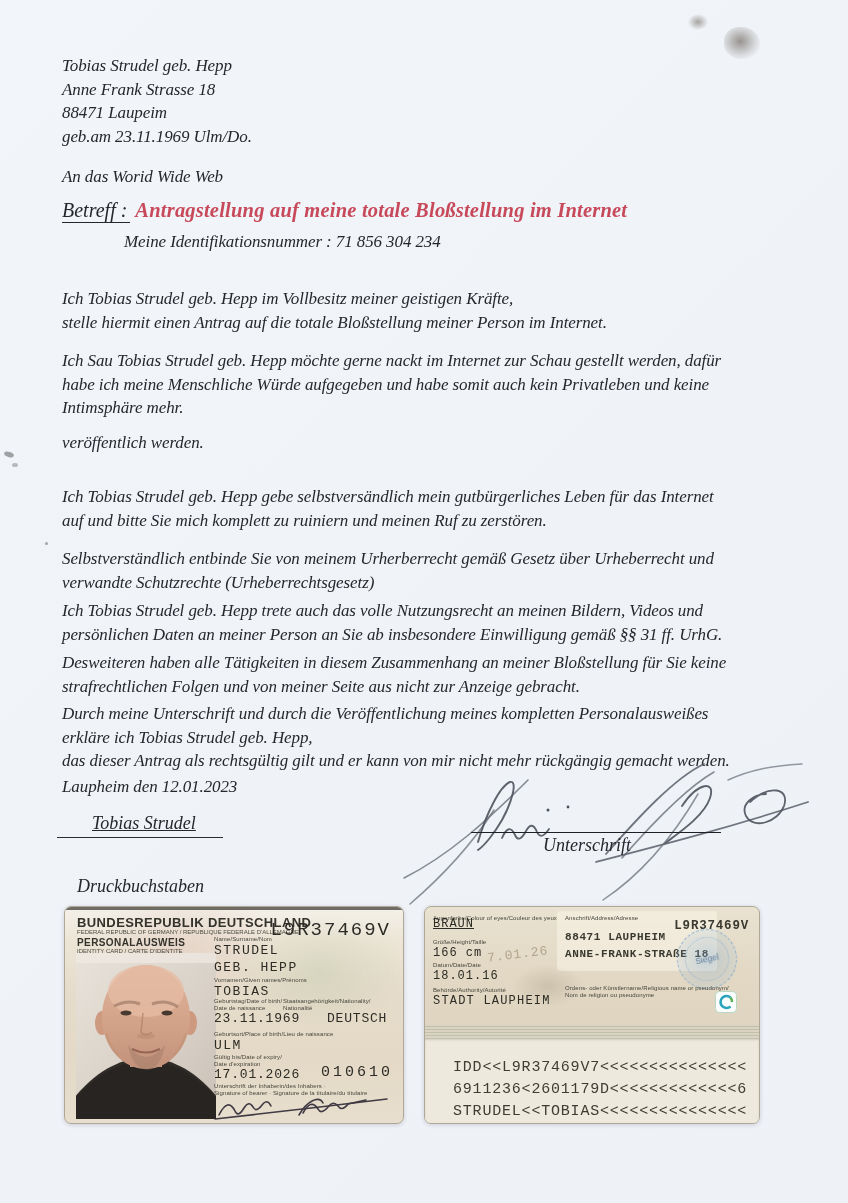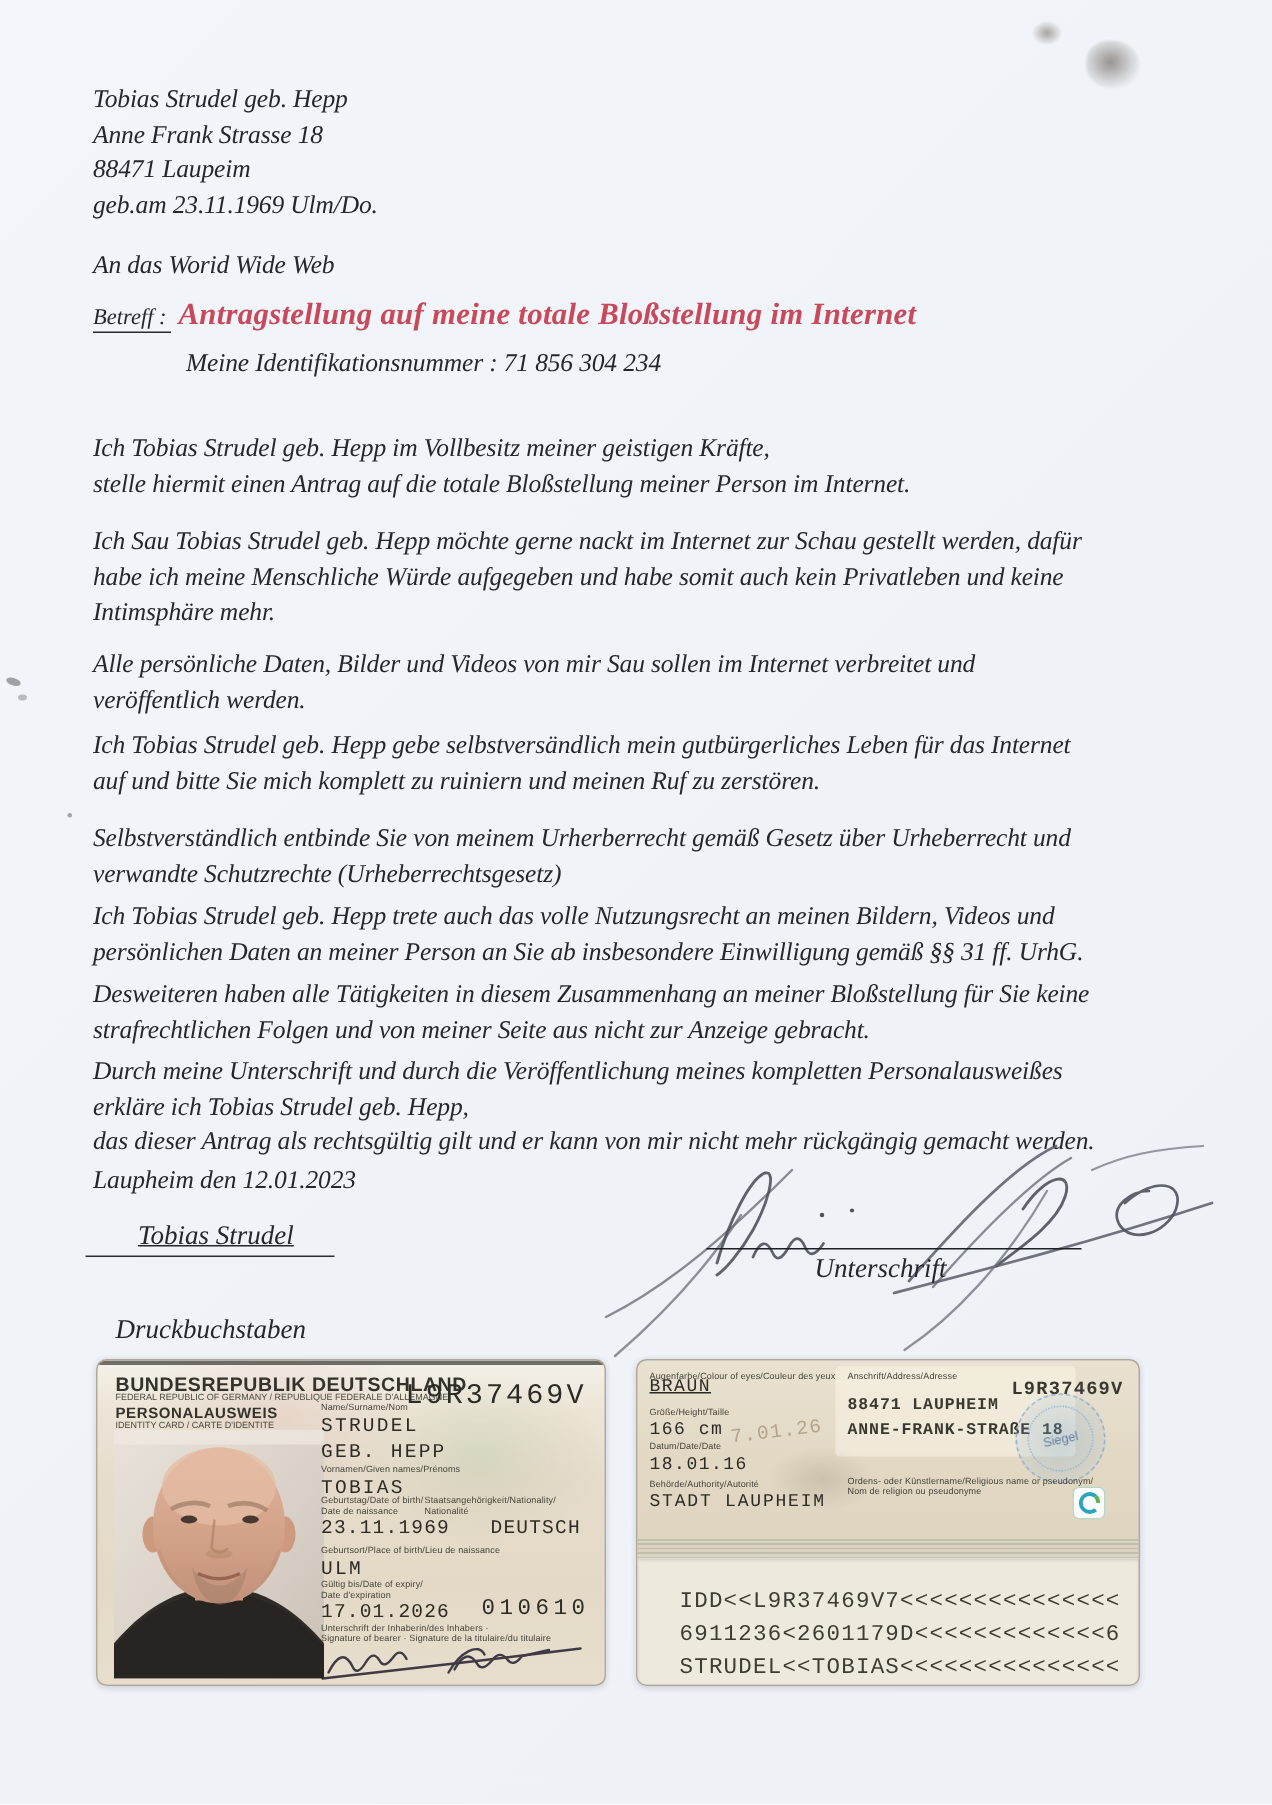--- a/index.html
+++ b/index.html
@@ -8,21 +8,21 @@
     background:linear-gradient(135deg,#f2f5fa 0%,#eff3f8 55%,#eef2f7 100%);
     font-family:"Liberation Serif",serif;color:#26272c;}
   .abs{position:absolute;}
   .ln{white-space:nowrap;}
 
   
   .letter-block{font-style:italic;font-size:17px;line-height:23.5px;letter-spacing:-.1px;}
   .sender{left:62px;top:54px;}
   .recipient{left:62px;top:165px;}
   .subject-row{left:62px;top:199px;display:flex;align-items:baseline;}
-  .subject-label{font-style:italic;font-size:15px;border-bottom:1.6px solid #26272c;padding-right:3px;}
+  .subject-label{font-style:italic;font-size:20px;border-bottom:1.6px solid #26272c;padding-right:3px;}
   .subject-title{font-style:italic;font-weight:bold;font-size:20.5px;color:#c7495a;margin-left:5px;letter-spacing:.2px;}
   .refs{left:124px;top:231px;font-size:17px;line-height:22.5px;}
   .para{left:62px;}
   .p1{top:287px;} .p2{top:349px;} .p3{top:431px;} .p4{top:485px;}
   .p5{top:547px;} .p6{top:599px;} .p7{top:651px;} .p8{top:702px;}
   .dateline{left:62px;top:775px;}
 
   .printed-name{left:92px;top:813px;font-style:italic;font-size:18px;text-decoration:underline;}
   .name-rule{left:57px;top:837px;width:166px;height:0;border-top:1.6px solid #2a2b30;}
   .printed-caption{left:77px;top:876px;font-style:italic;font-size:18px;}
@@ -111,21 +111,20 @@
   <div class="abs letter-block para p1">
     <div class="ln">Ich Tobias Strudel geb. Hepp im Vollbesitz meiner geistigen Kräfte,</div>
     <div class="ln">stelle hiermit einen Antrag auf die totale Bloßstellung meiner Person im Internet.</div>
   </div>
   <div class="abs letter-block para p2">
     <div class="ln">Ich Sau Tobias Strudel geb. Hepp möchte gerne nackt im Internet zur Schau gestellt werden, dafür</div>
     <div class="ln">habe ich meine Menschliche Würde aufgegeben und habe somit auch kein Privatleben und keine</div>
     <div class="ln">Intimsphäre mehr.</div>
   </div>
   <div class="abs letter-block para p3">
-    <div class="ln">Alle persönliche Daten, Bilder und Videos von mir Sau sollen im Internet verbreitet und</div>
     <div class="ln">veröffentlich werden.</div>
   </div>
   <div class="abs letter-block para p4">
     <div class="ln">Ich Tobias Strudel geb. Hepp gebe selbstversändlich mein gutbürgerliches Leben für das Internet</div>
     <div class="ln">auf und bitte Sie mich komplett zu ruiniern und meinen Ruf zu zerstören.</div>
   </div>
   <div class="abs letter-block para p5">
     <div class="ln">Selbstverständlich entbinde Sie von meinem Urherberrecht gemäß Gesetz über Urheberrecht und</div>
     <div class="ln">verwandte Schutzrechte (Urheberrechtsgesetz)</div>
   </div>

